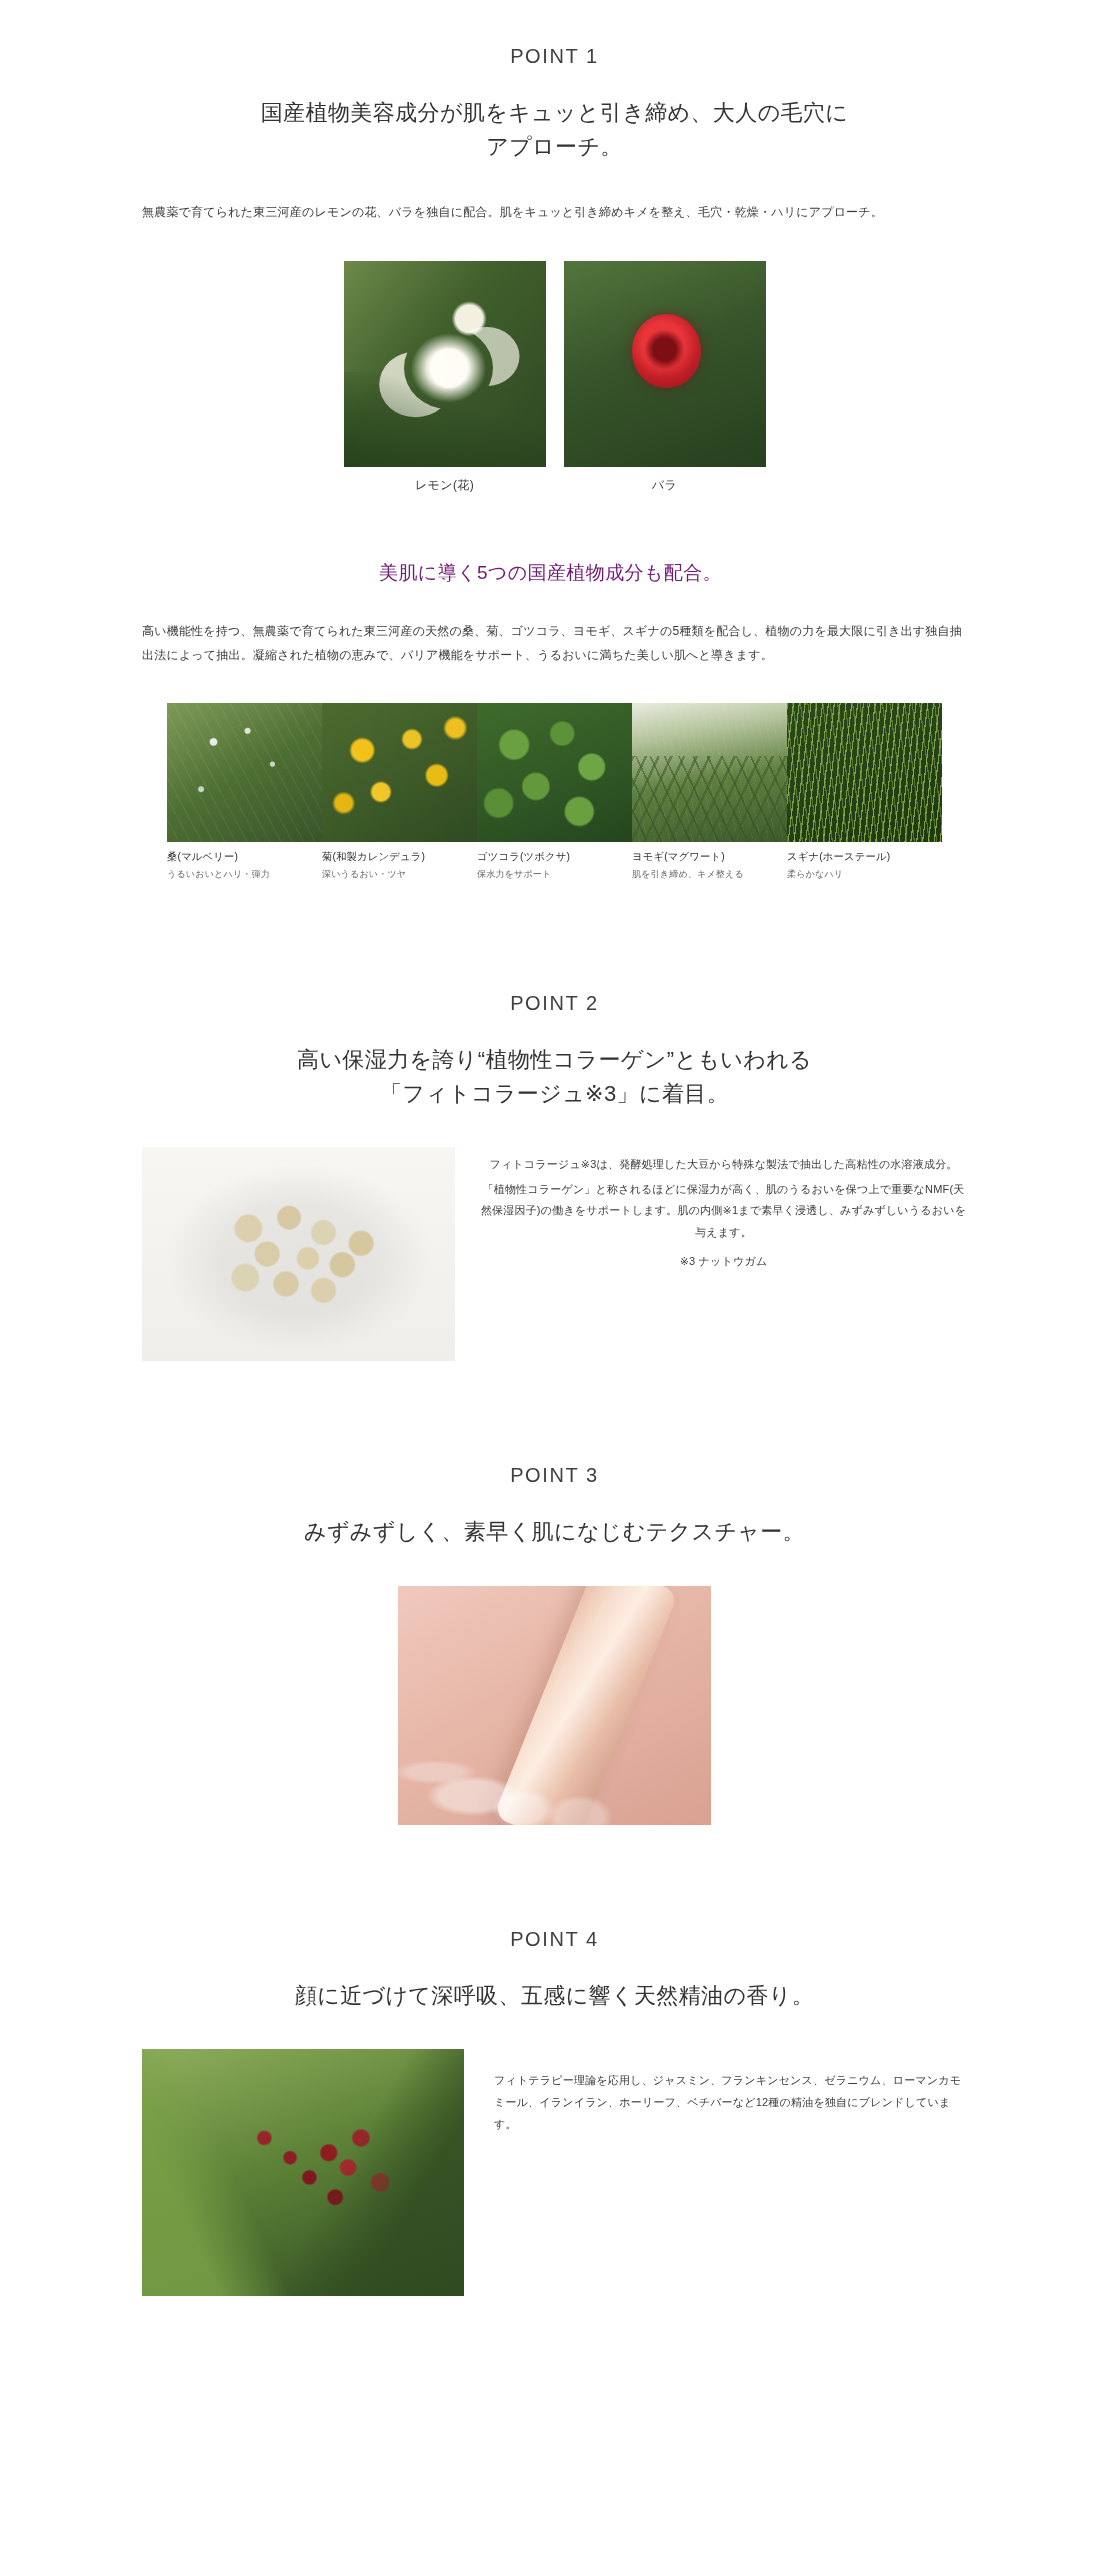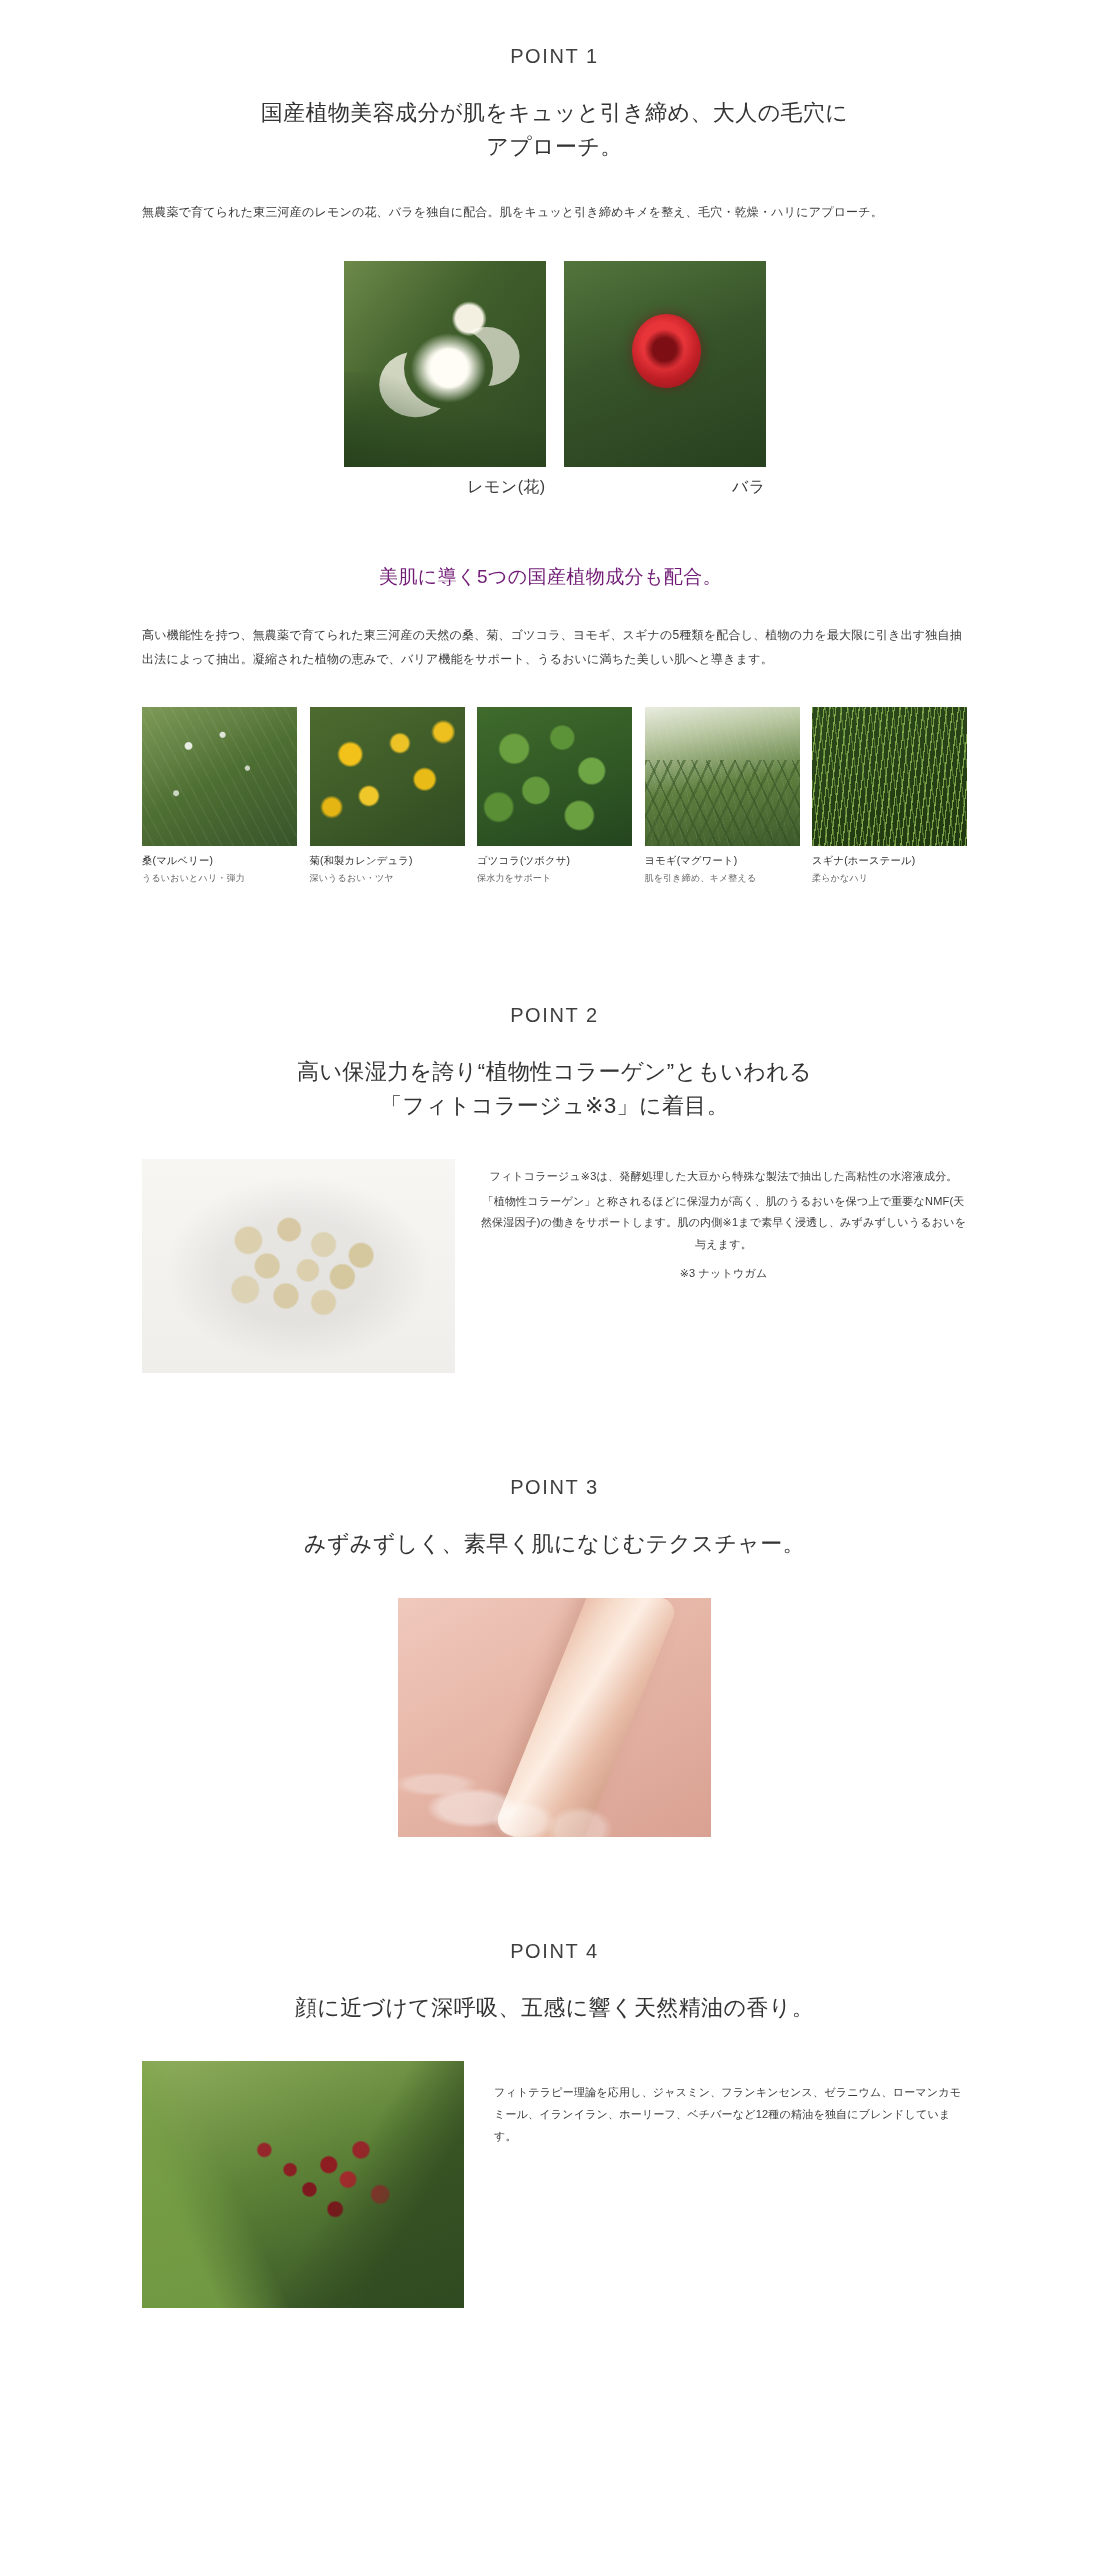--- a/index.html
+++ b/index.html
@@ -55,22 +55,22 @@
   
   .p1-lead { width: 825px; margin: 0 auto 36px auto; }
 
   .photo-row {
     display: flex;
     justify-content: center;
     gap: 18px;
   }
   .photo-item { width: 202px; }
   .photo-item .caption {
-    text-align: right;
-    font-size: 16px;
+    text-align: center;
+    font-size: 12px;
     color: #3a3a3a;
     margin-top: 10px;
     letter-spacing: 0.4px;
   }
 
   .img-box {
     width: 100%;
     overflow: hidden;
     position: relative;
     background: #d9ded0;
@@ -82,23 +82,23 @@
     text-align: center;
     font-size: 19px;
     color: #701a75;
     margin: 66px 8px 33px 0;
     font-weight: 400;
     letter-spacing: 0.4px;
   }
 
   .plant-row {
     display: flex;
-    justify-content: space-between;
+    justify-content: center;
     width: 825px;
-    margin: 16px auto;
+    margin: 8px auto;
   }
   .plant-item { width: 155px; }
   .plant-item .img-box { height: 139px; }
   .plant-name {
     font-size: 10.3px;
     color: #2f2f2f;
     margin-top: 8.2px;
     letter-spacing: 0.2px;
   }
   .plant-desc {

